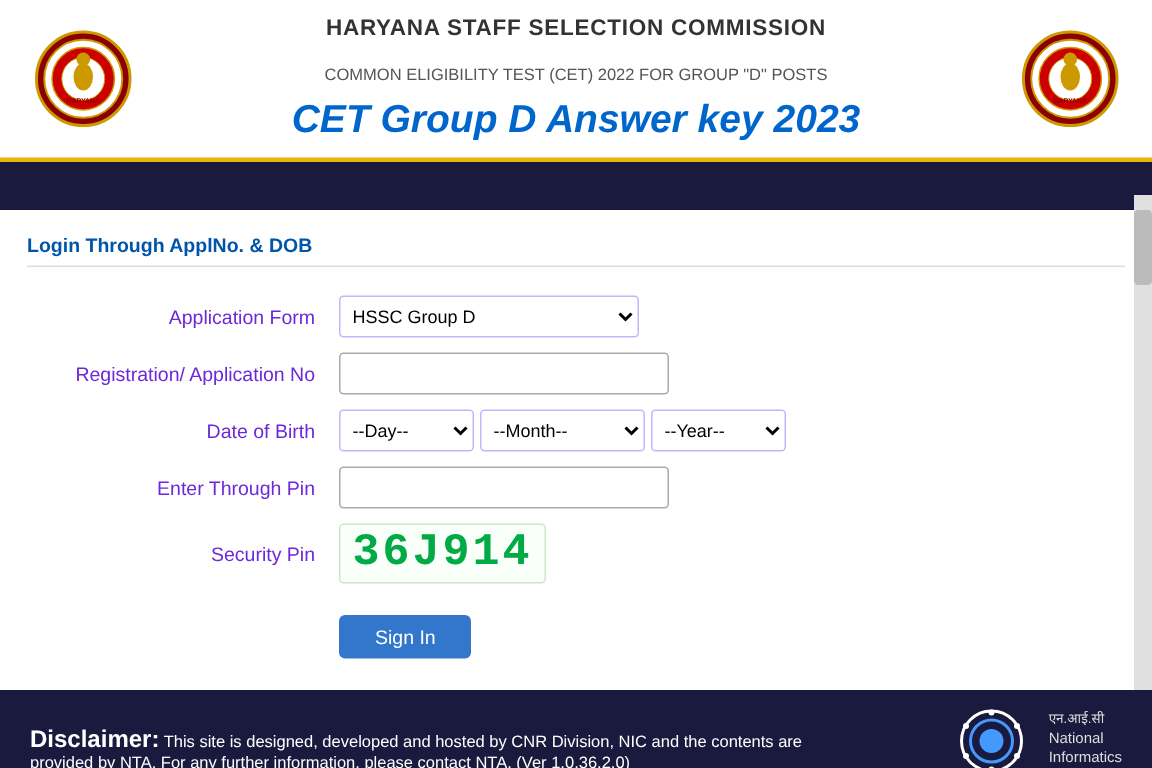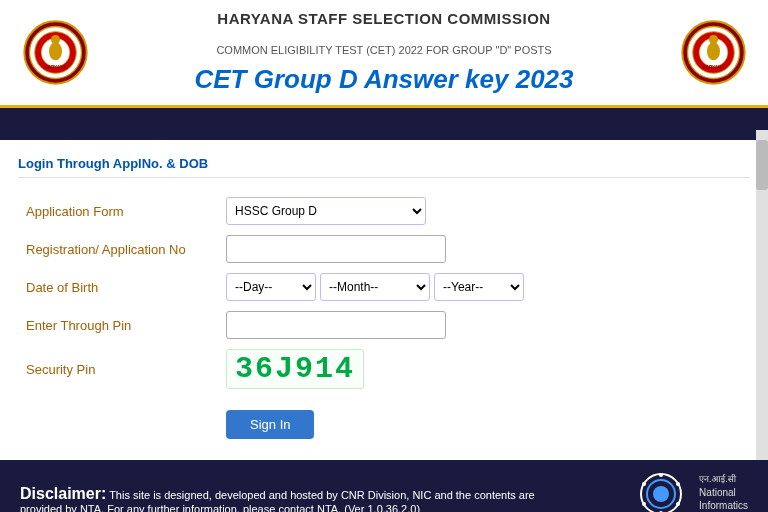--- a/index.html
+++ b/index.html
@@ -93,22 +93,23 @@
       border-collapse: collapse;
     }
     .form-table tr {
       margin-bottom: 10px;
     }
     .form-table td {
       padding: 5px 8px;
       vertical-align: middle;
     }
     .label-cell {
+      text-align: right;
       font-size: 13px;
-      color: #a16207;
+      color: #6d28d9;
       font-weight: 500;
       width: 200px;
       padding-right: 12px;
     }
     .input-cell {
       text-align: left;
     }
     .form-input {
       height: 28px;
       border: 1px solid #aaa;

